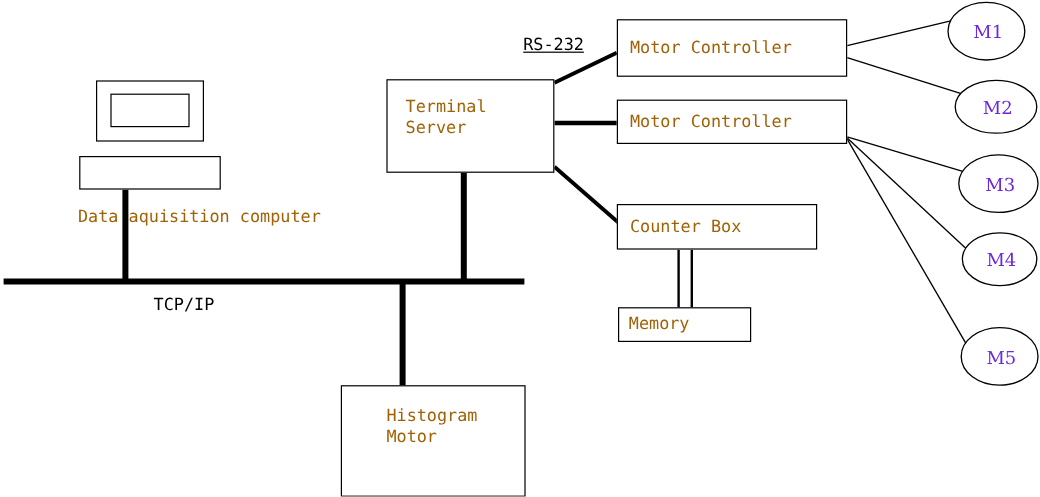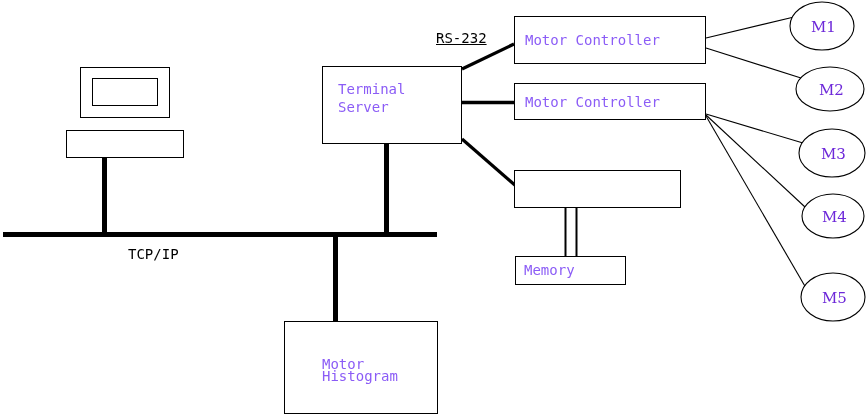--- a/index.html
+++ b/index.html
@@ -29,21 +29,21 @@
     position: absolute;
     border: 1px solid #000000;
     background: #ffffff;
     box-sizing: border-box;
   }
   .node-label {
     position: absolute;
     font-family: "DejaVu Sans Mono", "Liberation Mono", monospace;
     font-size: 14px;
     line-height: 18px;
-    color: #8b5cf6;
+    color: #a16207;
     white-space: pre;
     letter-spacing: 0px;
   }
   .bus-label {
     position: absolute;
     font-family: "DejaVu Sans Mono", "Liberation Mono", monospace;
     font-size: 14px;
     color: #000000;
     white-space: pre;
   }
@@ -107,42 +107,44 @@
     <ellipse cx="822" cy="26" rx="32" ry="24" fill="#ffffff" stroke="#000000" stroke-width="1.1"></ellipse>
     <ellipse cx="830" cy="89" rx="34" ry="22" fill="#ffffff" stroke="#000000" stroke-width="1.1"></ellipse>
     <ellipse cx="832" cy="153" rx="33" ry="24" fill="#ffffff" stroke="#000000" stroke-width="1.1"></ellipse>
     <ellipse cx="833" cy="216" rx="31" ry="22" fill="#ffffff" stroke="#000000" stroke-width="1.1"></ellipse>
     <ellipse cx="833" cy="297" rx="32" ry="24" fill="#ffffff" stroke="#000000" stroke-width="1.1"></ellipse>
   </svg>
 
   <div class="monitor-outer" style="left:80px; top:67px; width:90px; height:51px;"></div>
   <div class="monitor-screen" style="left:92px; top:78px; width:66px; height:28px;"></div>
   <div class="chassis-box" style="left:66px; top:130px; width:118px; height:28px;"></div>
+  <div class="node-label" style="left:65px; top:172px;">Data aquisition computer</div>
 
   <div class="node-box" style="left:322px; top:66px; width:140px; height:78px;"></div>
   <div class="node-label" style="left:338px; top:80px;">Terminal</div>
   <div class="node-label" style="left:338px; top:98px;text-align:center;">Server</div>
 
   <div class="bus-label" style="left:436px; top:30px;text-decoration:underline;">RS-232</div>
 
   <div class="node-box" style="left:514px; top:16px; width:192px; height:48px;"></div>
   <div class="node-label" style="left:525px; top:31px;">Motor Controller</div>
 
   <div class="node-box" style="left:514px; top:83px; width:192px; height:37px;"></div>
   <div class="node-label" style="left:525px; top:93px;">Motor Controller</div>
 
   <div class="node-box" style="left:514px; top:170px; width:167px; height:38px;"></div>
+  <div class="node-label" style="left:525px; top:180px;">Counter Box</div>
 
   <div class="node-box" style="left:515px; top:256px; width:111px; height:29px;"></div>
   <div class="node-label" style="left:524px; top:261px;">Memory</div>
 
   <div class="bus-label" style="left:128px; top:246px;">TCP/IP</div>
 
   <div class="node-box" style="left:284px; top:321px; width:154px; height:93px;"></div>
-  <div class="node-label" style="left:322px; top:338px;margin-top:29px;">Histogram</div>
+  <div class="node-label" style="left:322px; top:338px;">Histogram</div>
   <div class="node-label" style="left:322px; top:355px;">Motor</div>
 
   <div class="motor-label" style="left:811px; top:18px;">M1</div>
   <div class="motor-label" style="left:819px; top:81px;">M2</div>
   <div class="motor-label" style="left:821px; top:145px;">M3</div>
   <div class="motor-label" style="left:822px; top:208px;">M4</div>
   <div class="motor-label" style="left:822px; top:289px;">M5</div>
 
 </div>
 

